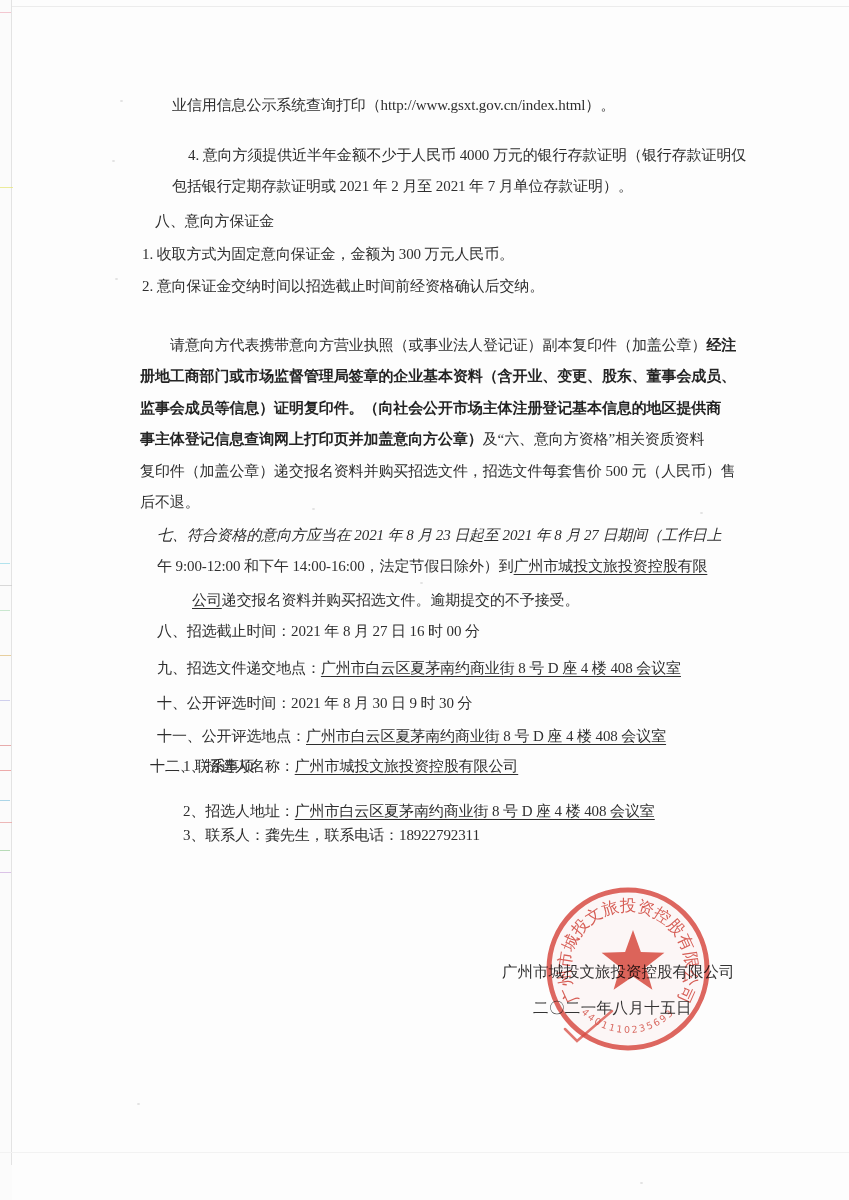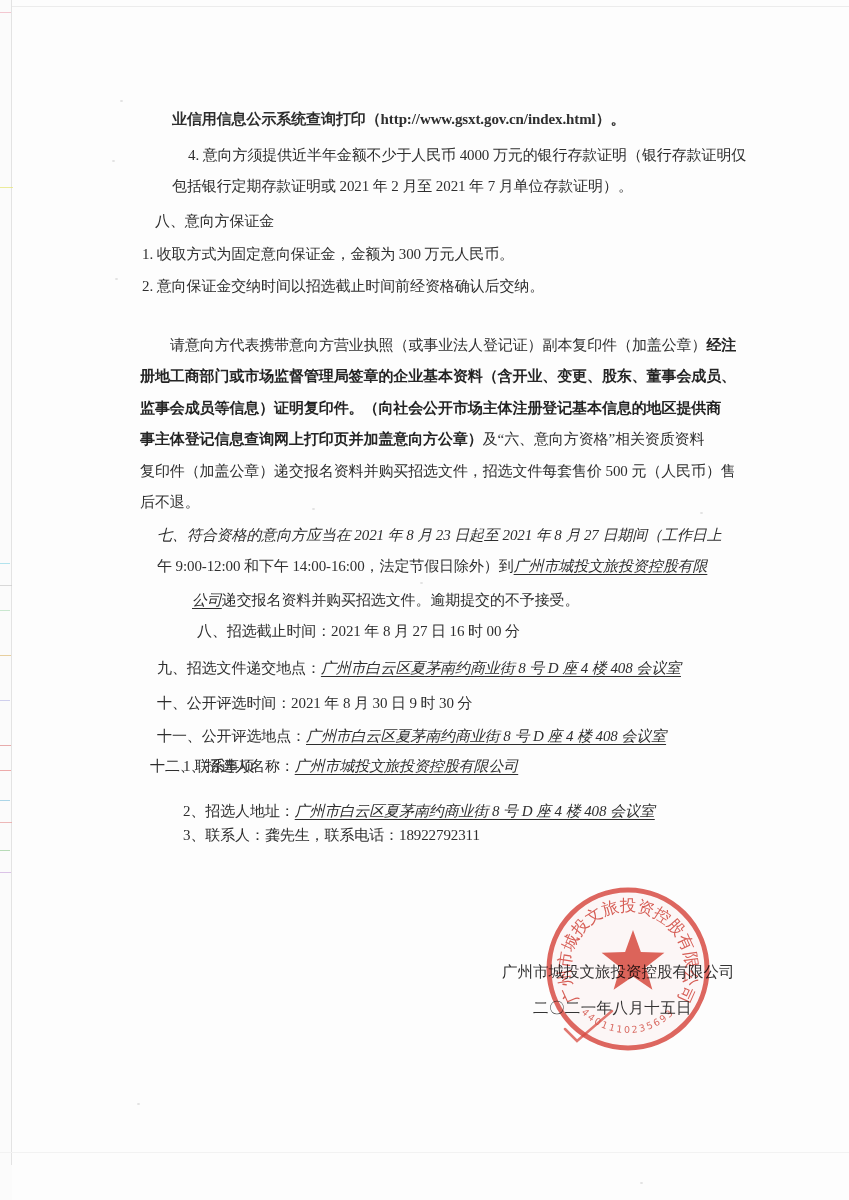--- a/index.html
+++ b/index.html
@@ -19,21 +19,21 @@
   .speck{position:absolute;width:3px;height:2px;border-radius:50%;background:#cfcfcf;opacity:.6;}
   
   .line{
     position:absolute;
     white-space:nowrap;
     font-size:15px;
     letter-spacing:-0.1px;
     color:#2e2e2e;
   }
   .line span.b{font-weight:bold;color:#242424;}
-  .line span.u{text-decoration:underline;text-underline-offset:3px;text-decoration-thickness:1px;font-style:italic;}
+  .line span.u{text-decoration:underline;text-underline-offset:3px;text-decoration-thickness:1px;}
   
   .sig{
     position:absolute;
     white-space:nowrap;
     font-size:15.5px;
     color:#343434;
   }
   .sig.date{letter-spacing:0.4px;}
   
   .seal{
@@ -72,36 +72,36 @@
       <div class="speck" style="left: 218px; top: 224px;"></div>
       <div class="speck" style="left: 115px; top: 278px;"></div>
       <div class="speck" style="left: 312px; top: 508px;"></div>
       <div class="speck" style="left: 420px; top: 582px;"></div>
       <div class="speck" style="left: 700px; top: 512px;"></div>
       <div class="speck" style="left: 137px; top: 1103px;"></div>
       <div class="speck" style="left: 640px; top: 1182px;"></div>
       <div class="speck" style="left: 205px; top: 672px;"></div>
     </div>
   <div id="doc-lines">
-      <div class="line" style="left: 172px; top: 110px; font-weight: bold;"><span>业信用信息公示系统查询打印（http://www.gsxt.gov.cn/index.html）。</span></div>
+      <div class="line" style="left: 172px; top: 96px;"><span>业信用信息公示系统查询打印（http://www.gsxt.gov.cn/index.html）。</span></div>
       <div class="line" style="left: 172px; top: 146px; margin-left: 16px;"><span>4. 意向方须提供近半年金额不少于人民币 4000 万元的银行存款证明（银行存款证明仅</span></div>
       <div class="line" style="left: 172px; top: 177px;"><span>包括银行定期存款证明或 2021 年 2 月至 2021 年 7 月单位存款证明）。</span></div>
       <div class="line" style="left: 155px; top: 212px;"><span>八、意向方保证金</span></div>
       <div class="line" style="left: 142px; top: 245px;"><span>1. 收取方式为固定意向保证金，金额为 300 万元人民币。</span></div>
       <div class="line" style="left: 142px; top: 277px;"><span>2. 意向保证金交纳时间以招选截止时间前经资格确认后交纳。</span></div>
       <div class="line" style="left: 170px; top: 336px;"><span>请意向方代表携带意向方营业执照（或事业法人登记证）副本复印件（加盖公章）</span><span class="b">经注</span></div>
       <div class="line" style="left: 140px; top: 367px;"><span class="b">册地工商部门或市场监督管理局签章的企业基本资料（含开业、变更、股东、董事会成员、</span></div>
       <div class="line" style="left: 140px; top: 399px;"><span class="b">监事会成员等信息）证明复印件。（向社会公开市场主体注册登记基本信息的地区提供商</span></div>
       <div class="line" style="left: 140px; top: 430px;"><span class="b">事主体登记信息查询网上打印页并加盖意向方公章）</span><span>及“六、意向方资格”相关资质资料</span></div>
       <div class="line" style="left: 140px; top: 462px;"><span>复印件（加盖公章）递交报名资料并购买招选文件，招选文件每套售价 500 元（人民币）售</span></div>
       <div class="line" style="left: 140px; top: 493px;"><span>后不退。</span></div>
       <div class="line" style="left: 157px; top: 526px; font-style: italic;"><span>七、符合资格的意向方应当在 2021 年 8 月 23 日起至 2021 年 8 月 27 日期间（工作日上</span></div>
       <div class="line" style="left: 157px; top: 557px;"><span>午 9:00-12:00 和下午 14:00-16:00，法定节假日除外）到</span><span class="u">广州市城投文旅投资控股有限</span></div>
       <div class="line" style="left: 157px; top: 591px; margin-left: 35px;"><span class="u">公司</span><span>递交报名资料并购买招选文件。逾期提交的不予接受。</span></div>
-      <div class="line" style="left: 157px; top: 622px; margin-left: 40px;"><span>八、招选截止时间：2021 年 8 月 27 日 16 时 00 分</span></div>
+      <div class="line" style="left: 157px; top: 622px;"><span>八、招选截止时间：2021 年 8 月 27 日 16 时 00 分</span></div>
       <div class="line" style="left: 157px; top: 659px;"><span>九、招选文件递交地点：</span><span class="u">广州市白云区夏茅南约商业街 8 号 D 座 4 楼 408 会议室</span></div>
       <div class="line" style="left: 157px; top: 694px;"><span>十、公开评选时间：2021 年 8 月 30 日 9 时 30 分</span></div>
       <div class="line" style="left: 157px; top: 727px;"><span>十一、公开评选地点：</span><span class="u">广州市白云区夏茅南约商业街 8 号 D 座 4 楼 408 会议室</span></div>
       <div class="line" style="left: 150px; top: 757px;"><span>十二、联系事项</span></div>
       <div class="line" style="left: 183px; top: 738px; margin-top: 19px;"><span>1、招选人名称：</span><span class="u">广州市城投文旅投资控股有限公司</span></div>
       <div class="line" style="left: 183px; top: 802px;"><span>2、招选人地址：</span><span class="u">广州市白云区夏茅南约商业街 8 号 D 座 4 楼 408 会议室</span></div>
       <div class="line" style="left: 183px; top: 826px;"><span>3、联系人：龚先生，联系电话：18922792311</span></div>
     </div>
 
   <div class="sig" style="left:502px;top:962px;">广州市城投文旅投资控股有限公司</div>

